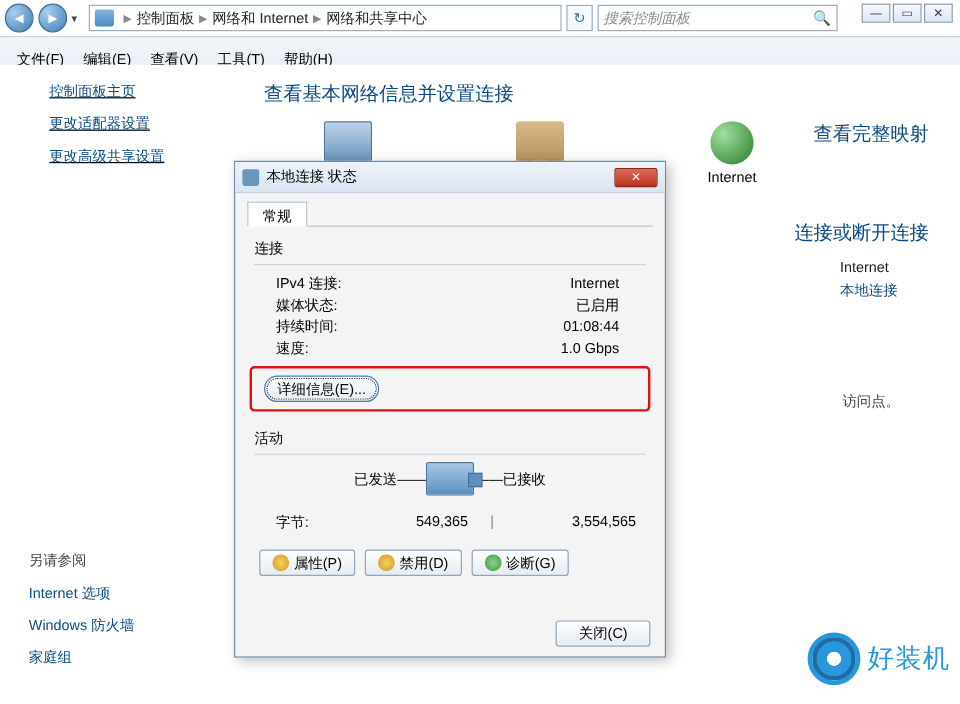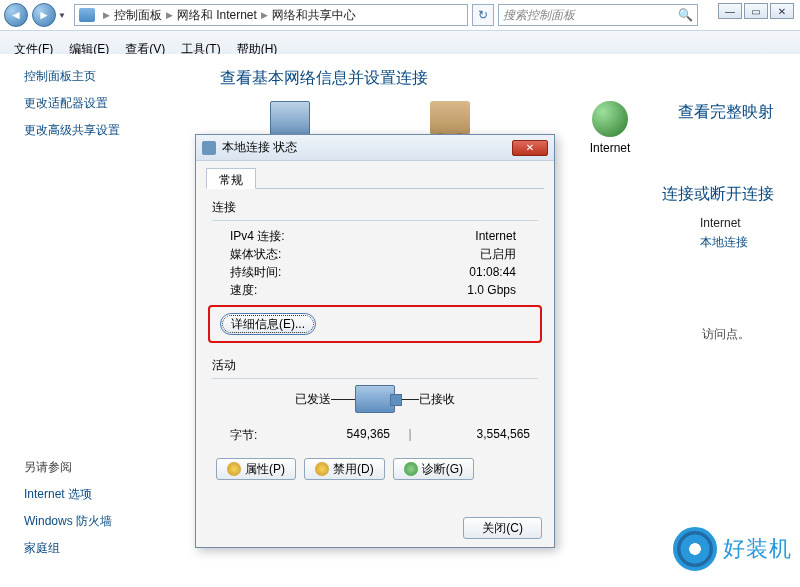--- a/index.html
+++ b/index.html
@@ -19,21 +19,21 @@
 .nav-refresh { width: 22px; height: 22px; border: 1px solid #99aec2; background: #f5f9fd; display: flex; align-items: center; justify-content: center; color: #3a6d9c; }
 .searchbox { width: 200px; height: 22px; border: 1px solid #99aec2; background: #fff; display: flex; align-items: center; padding: 0 4px; color: #888; font-style: italic; margin-left: 4px; }
 .searchbox .mag { margin-left: auto; color: #667; font-style: normal; }
 
 
 .menubar { position: absolute; top: 30px; left: 0; right: 0; height: 39px; background: linear-gradient(#f3f6fa,#e3ecf4); border-top: 1px solid #c9d6e3; border-bottom: 1px solid #c9d6e3; display: flex; align-items: center; padding-left: 6px; font-size: 12px; }
 .menubar span { padding: 0 8px; }
 
 
 .main { position: absolute; top: 54px; left: 0; right: 0; bottom: 0; background: #fff; }
-.sidebar { position: absolute; top: 0; left: 0; width: 200px; bottom: 0; padding: 14px 10px 10px 24px; }
+.sidebar { position: absolute; top: 0; left: 0; width: 200px; bottom: 0; padding: 14px 10px 10px 41px; text-decoration: underline; }
 .sidebar .head { color: #0b4a82; font-size: 12px; margin-bottom: 10px; }
 .sidebar .link { color: #0b4a82; font-size: 12px; margin-bottom: 10px; cursor: pointer; }
 .sidebar .section2 { position: absolute; bottom: 20px; left: 24px; }
 
 .content { position: absolute; top: 0; left: 200px; right: 0; bottom: 0; padding: 14px 20px; }
 .page-title { color: #0b4a82; font-size: 16px; margin-bottom: 12px; }
 .net-map { display: flex; justify-content: space-between; align-items: flex-start; width: 440px; margin-left: 10px; }
 .net-node { text-align: center; width: 120px; font-size: 12px; }
 .net-node .ic { width: 40px; height: 34px; margin: 0 auto 4px; }
 .ic-pc { background: linear-gradient(#bcd3e8,#6a95bd); border: 1px solid #4c7298; border-radius: 2px; position: relative; }

